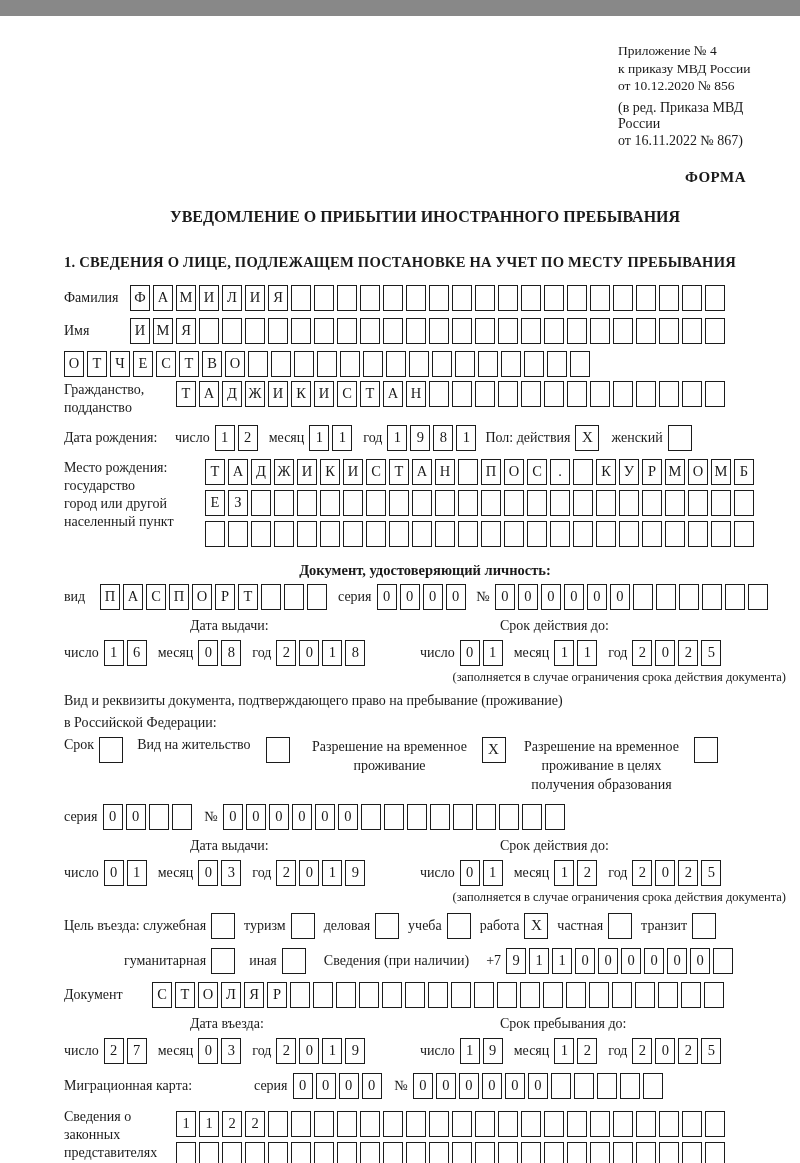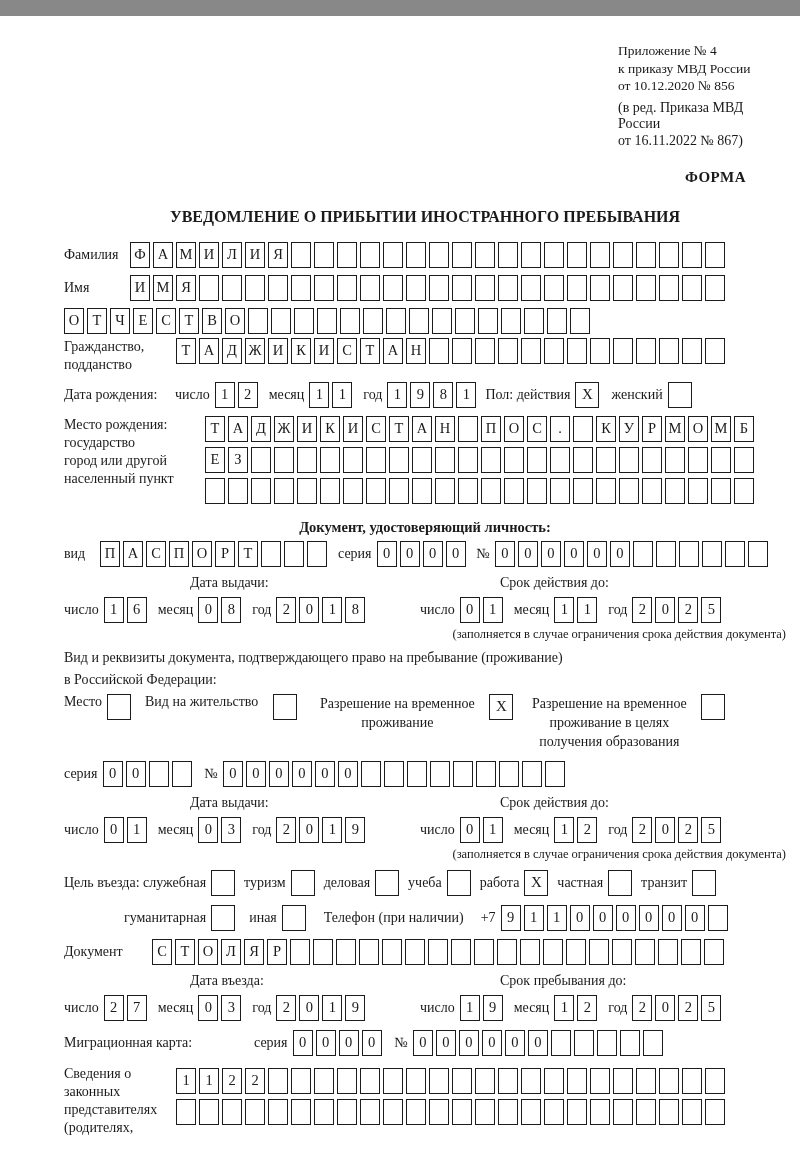--- a/index.html
+++ b/index.html
@@ -57,20 +57,21 @@
     <div>от 10.12.2020 № 856</div>
     <div class="small" style="margin-top:5px">(в ред. Приказа МВД России</div>
     <div class="small">от 16.11.2022 № 867)</div>
   </div>
   <div class="form-word">ФОРМА</div>
 
   <div class="title">
     <div>УВЕДОМЛЕНИЕ О ПРИБЫТИИ ИНОСТРАННОГО ПРЕБЫВАНИЯ</div>
   </div>
 
+  <div class="sec-head">1. СВЕДЕНИЯ О ЛИЦЕ, ПОДЛЕЖАЩЕМ ПОСТАНОВКЕ НА УЧЕТ ПО МЕСТУ ПРЕБЫВАНИЯ</div>
 
   <div class="row" style="margin-top:14px">
     <span style="width:66px">Фамилия</span>
     <span class="cells">
         <span class="cell">Ф</span>
         <span class="cell">А</span>
         <span class="cell">М</span>
         <span class="cell">И</span>
         <span class="cell">Л</span>
         <span class="cell">И</span>
@@ -388,21 +389,21 @@
         </span>
     </span>
   </div>
   <div class="note-right">(заполняется в случае ограничения срока действия документа)</div>
 
   <div style="margin-top:8px">Вид и реквизиты документа, подтверждающего право на пребывание (проживание)</div>
   <div style="margin-top:6px">в Российской Федерации:</div>
 
   <div class="row top" style="margin-top:6px">
     <span class="cb-item">
-      <span class="mlbl">Место</span>
+      <span class="mlbl">Срок</span>
       <span class="cbox"></span>
     </span>
     <span class="cb-item" style="margin-left:14px">
       <span class="mlbl">Вид на жительство</span>
       <span class="cbox" style="margin-left:10px"></span>
     </span>
     <span class="cb-item" style="margin-left:16px">
       <span class="cb-label-multi" style="width:168px">
         <span>Разрешение на временное</span><br>
         <span>проживание</span>
@@ -508,21 +509,21 @@
     <span class="cbox"></span>
     <span class="mlbl" style="margin-left:9px">транзит</span>
     <span class="cbox"></span>
   </div>
 
   <div class="row" style="margin-top:9px">
     <span class="mlbl" style="margin-left:60px">гуманитарная</span>
     <span class="cbox"></span>
     <span class="mlbl" style="margin-left:14px">иная</span>
     <span class="cbox"></span>
-    <span class="mlbl" style="margin-left:18px">Телефон (при наличии)</span>
+    <span class="mlbl" style="margin-left:18px">Сведения (при наличии)</span>
     <span class="mlbl" style="margin-left:12px">+7</span>
     <span class="cells">
         <span class="cell">9</span>
         <span class="cell">1</span>
         <span class="cell">1</span>
         <span class="cell">0</span>
         <span class="cell">0</span>
         <span class="cell">0</span>
         <span class="cell">0</span>
         <span class="cell">0</span>

